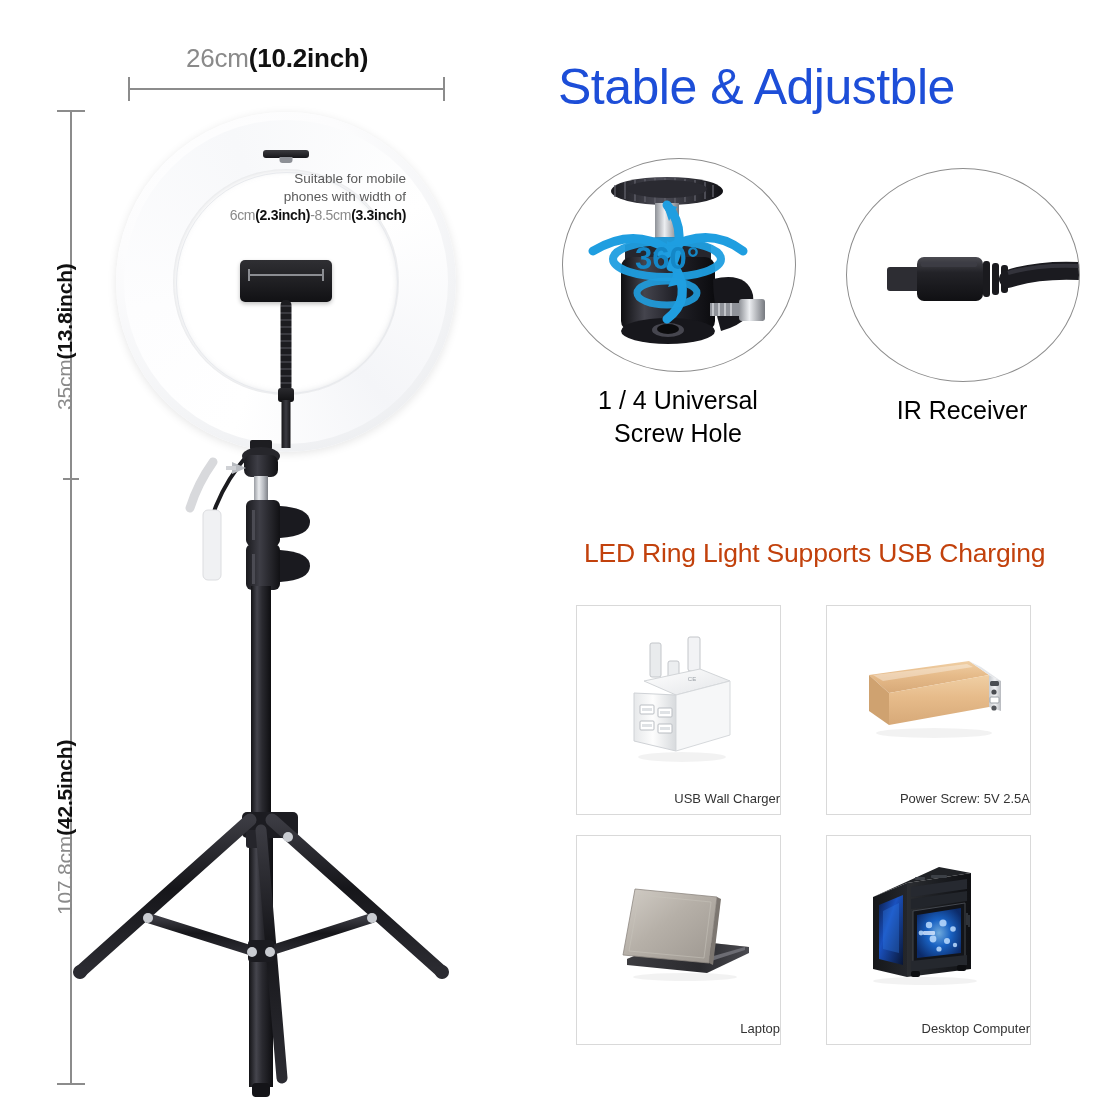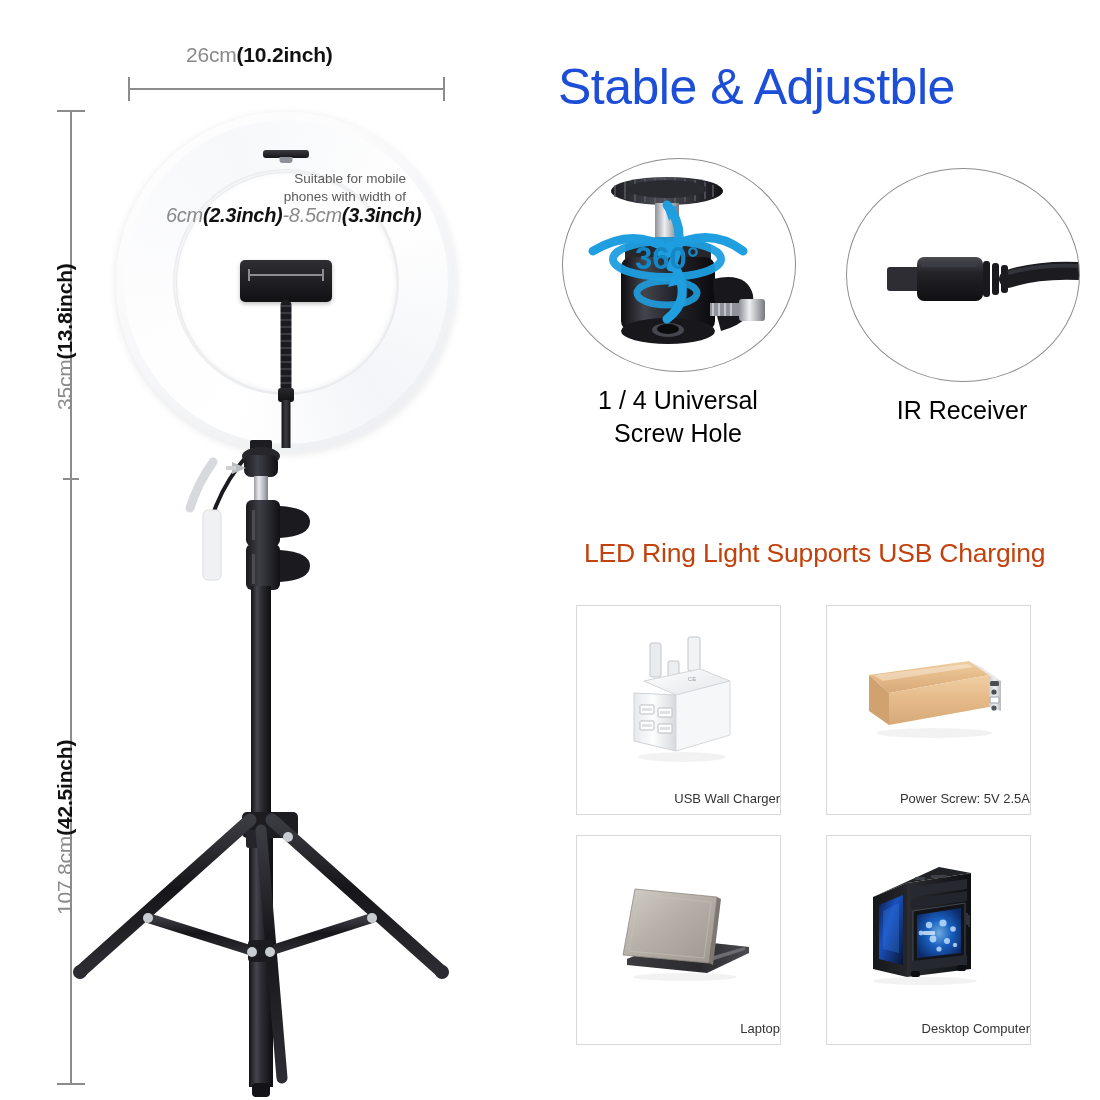--- a/index.html
+++ b/index.html
@@ -34,21 +34,21 @@
     background: #8c8c8c;
   }
   .dim-cap-v {
     position: absolute;
     width: 2px;
     background: #8c8c8c;
   }
 
   .dim-label-h {
     position: absolute;
-    font-size: 21px;
+    font-size: 26px;
     white-space: nowrap;
     letter-spacing: -0.2px;
   }
   .dim-label-v {
     position: absolute;
     font-size: 21px;
     white-space: nowrap;
     transform-origin: 0 0;
     transform: rotate(-90deg);
     letter-spacing: -0.2px;
@@ -117,21 +117,21 @@
     position: absolute;
     left: 50%;
     transform: translateX(-50%);
     top: 58px;
     width: 240px;
     text-align: right;
     font-size: 13.5px;
     line-height: 18px;
     color: #5a5a5a;
   }
-  .ring-text .l3 { font-size: 20px; letter-spacing: -0.3px; white-space: nowrap; font-style: italic; }
+  .ring-text .l3 { font-size: 14px; letter-spacing: -0.3px; white-space: nowrap; }
 
   
   .holder {
     position: absolute;
     left: 50%; transform: translateX(-50%);
     top: 148px;
     width: 92px; height: 42px;
     border-radius: 5px;
     background: linear-gradient(#2f2f33, #111114);
     box-shadow: 0 2px 4px rgba(0,0,0,0.25);

